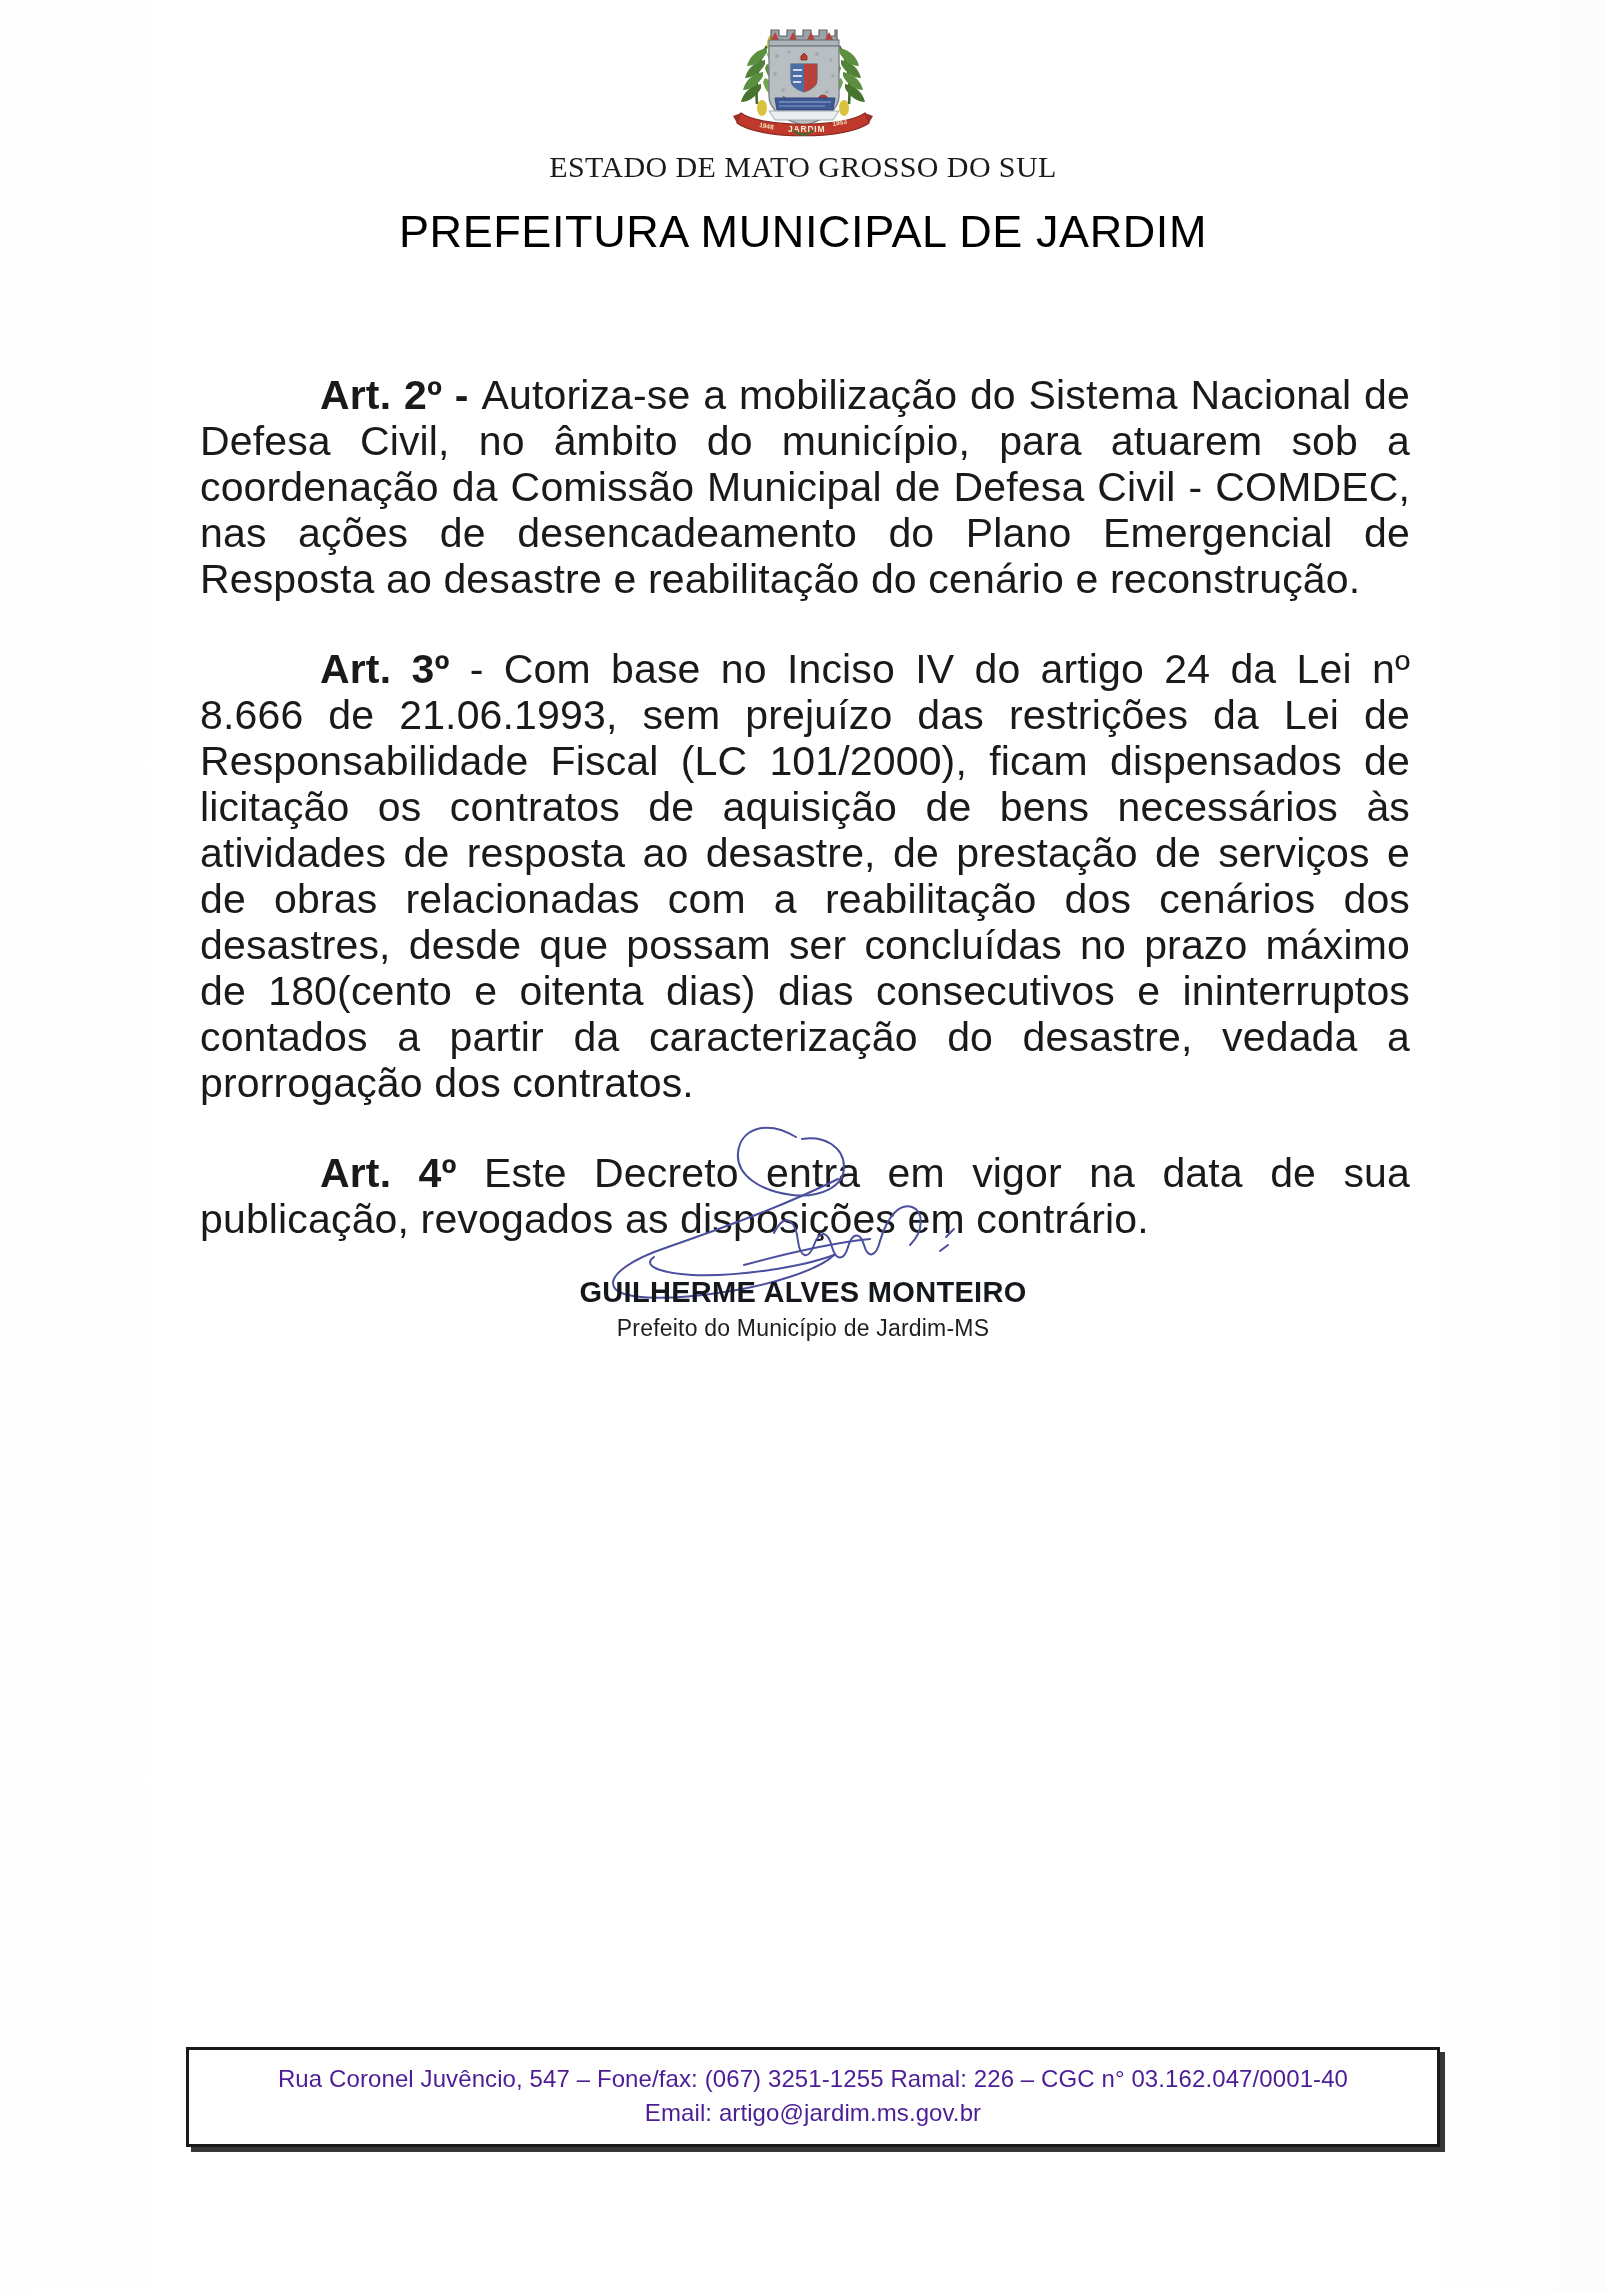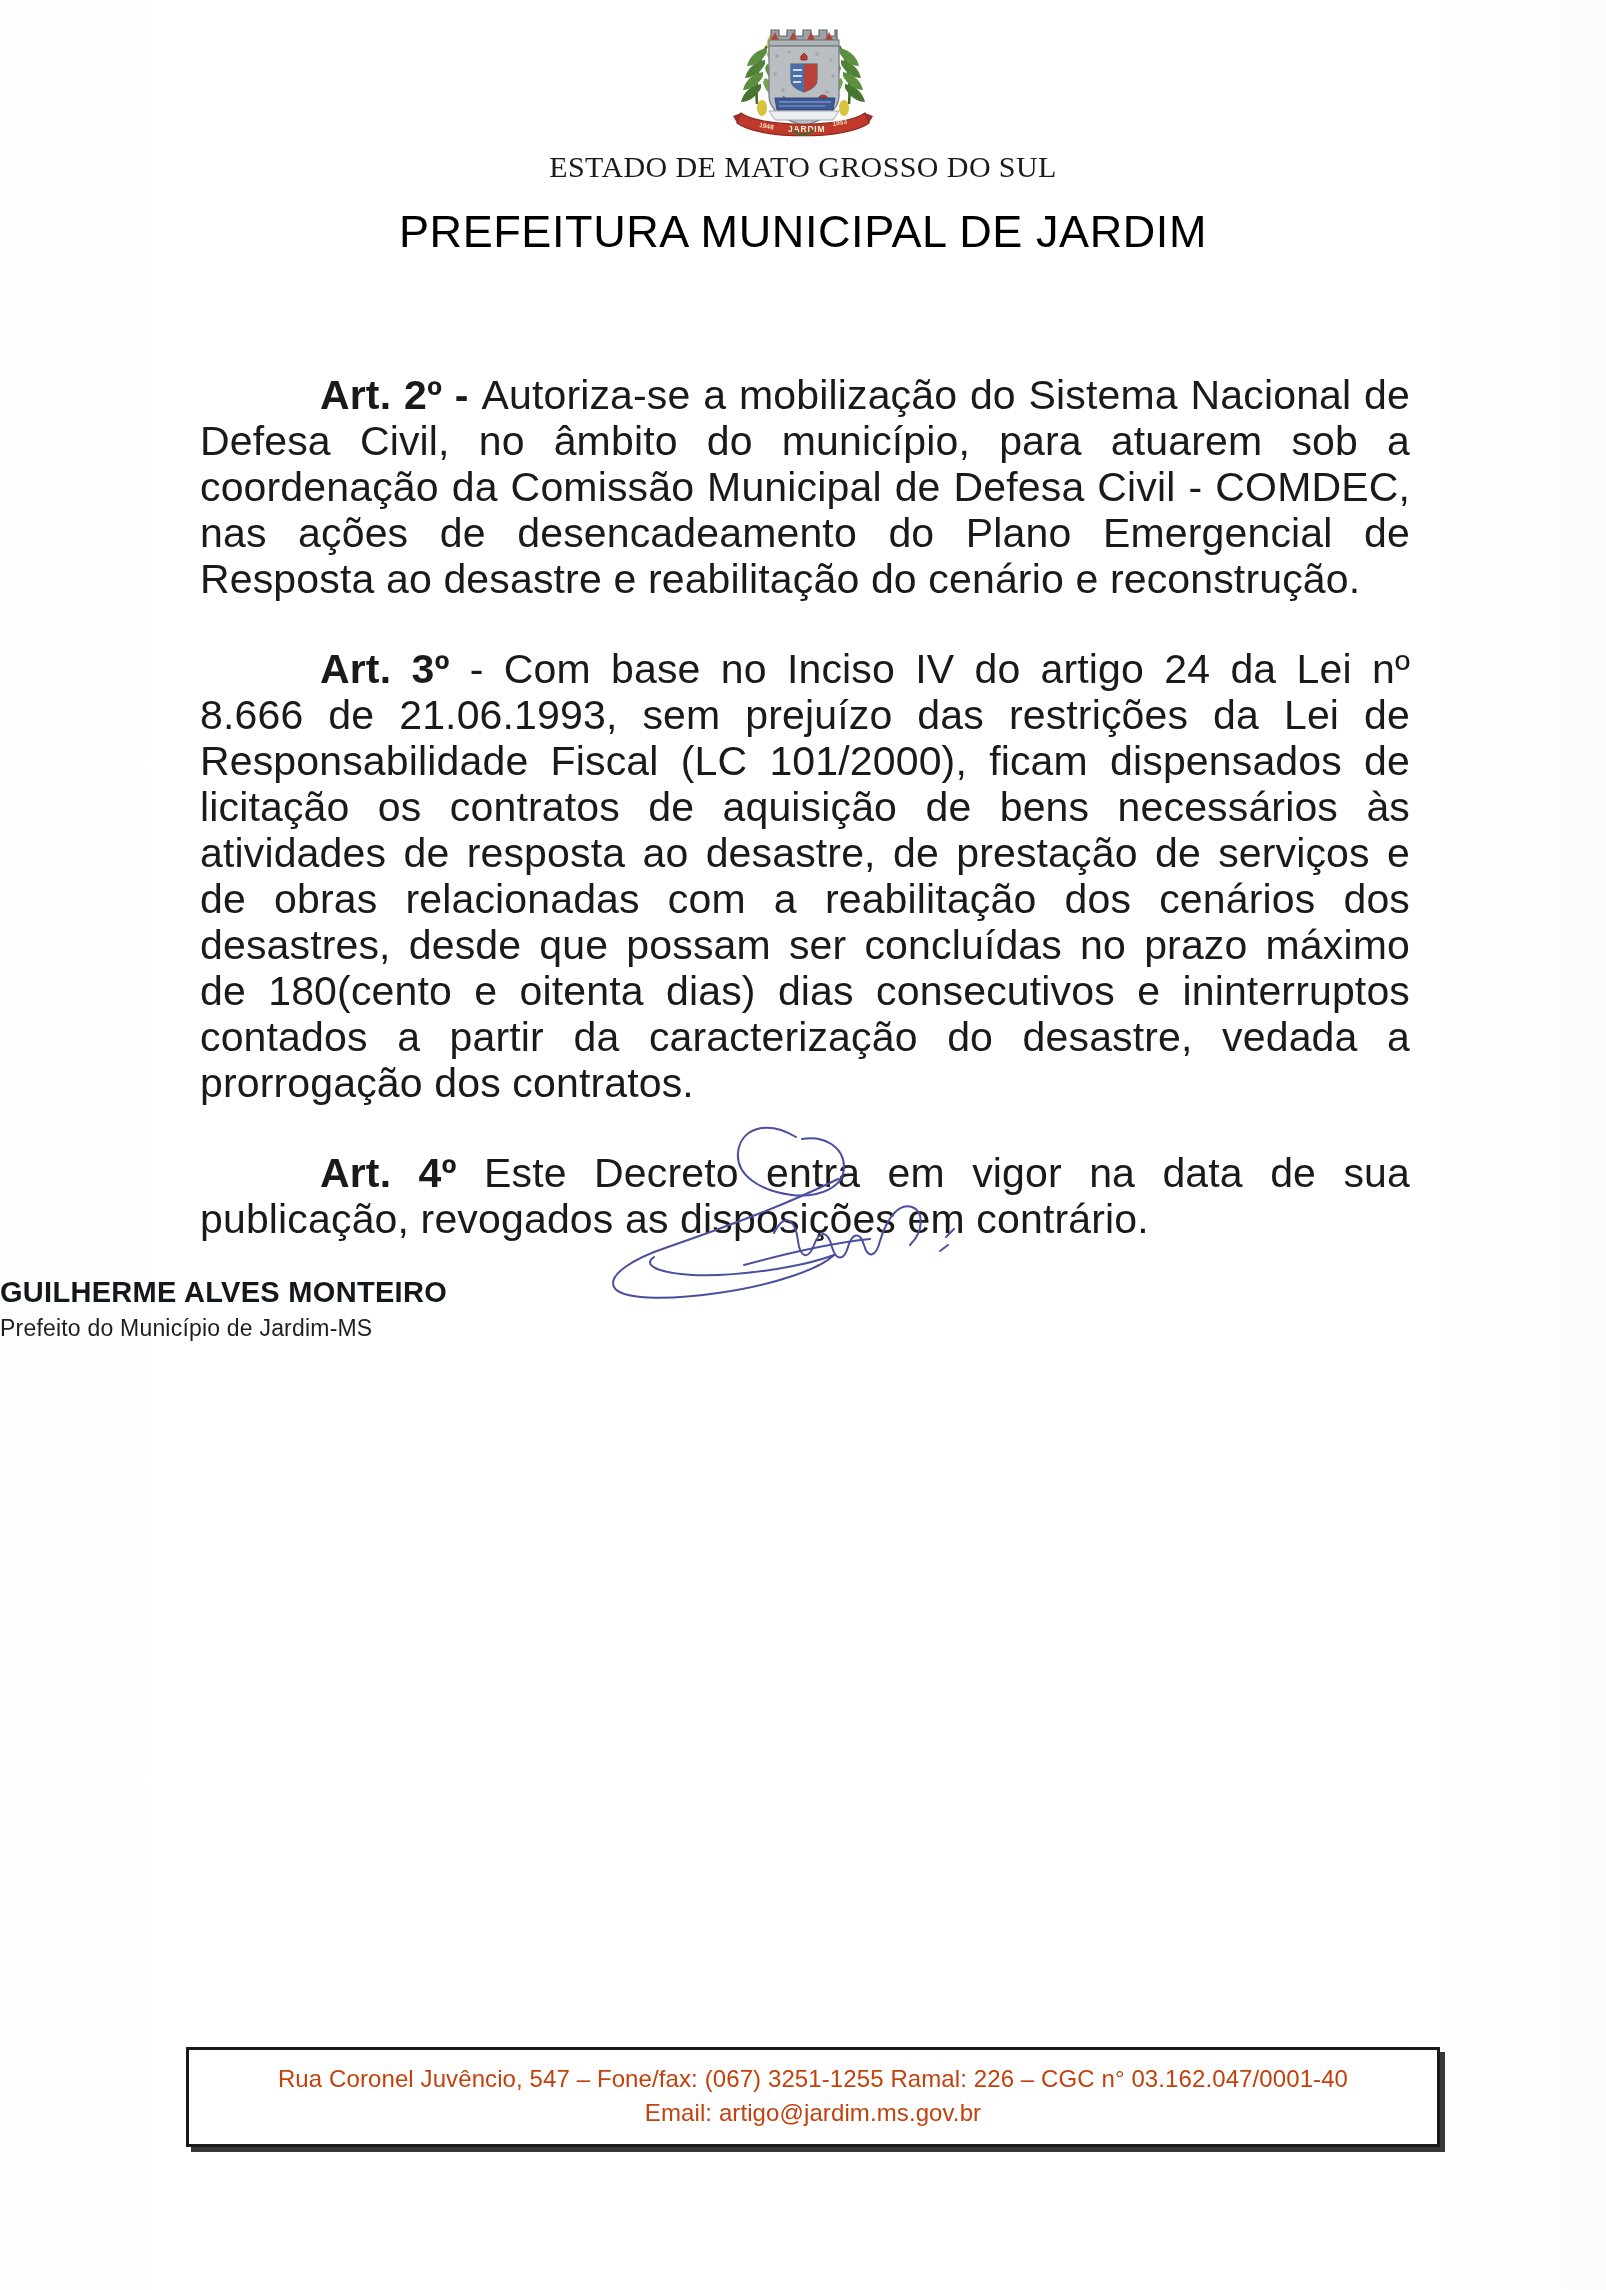--- a/index.html
+++ b/index.html
@@ -81,20 +81,21 @@
     font-weight: bold;
   }
   .para:last-child { margin-bottom: 0; }
 
   
   .signature-block {
     position: absolute;
     top: 1095px;
     left: 0;
     right: 0;
+    text-align: center;
   }
   .sig-ink-wrap {
     position: relative;
     height: 215px;
     display: flex;
     justify-content: center;
   }
   .sig-svg {
     width: 430px;
     height: 215px;
@@ -126,21 +127,21 @@
     border: 3px solid #1a1a1a;
     box-shadow: 5px 5px 0 rgba(20,20,20,0.85);
     background: #ffffff;
     padding: 12px 0 14px 0;
     text-align: center;
   }
   .footer-line {
     font-family: "Liberation Sans", sans-serif;
     font-size: 24px;
     line-height: 34px;
-    color: #c2410c;
+    color: #4c1d95;
     letter-spacing: 0.1px;
     white-space: nowrap;
   }
   .footer-line.spaced { letter-spacing: 0.6px; }
 </style>
 </head>
 <body>
 
 <div class="page">
   <div class="paper-tint"></div>

